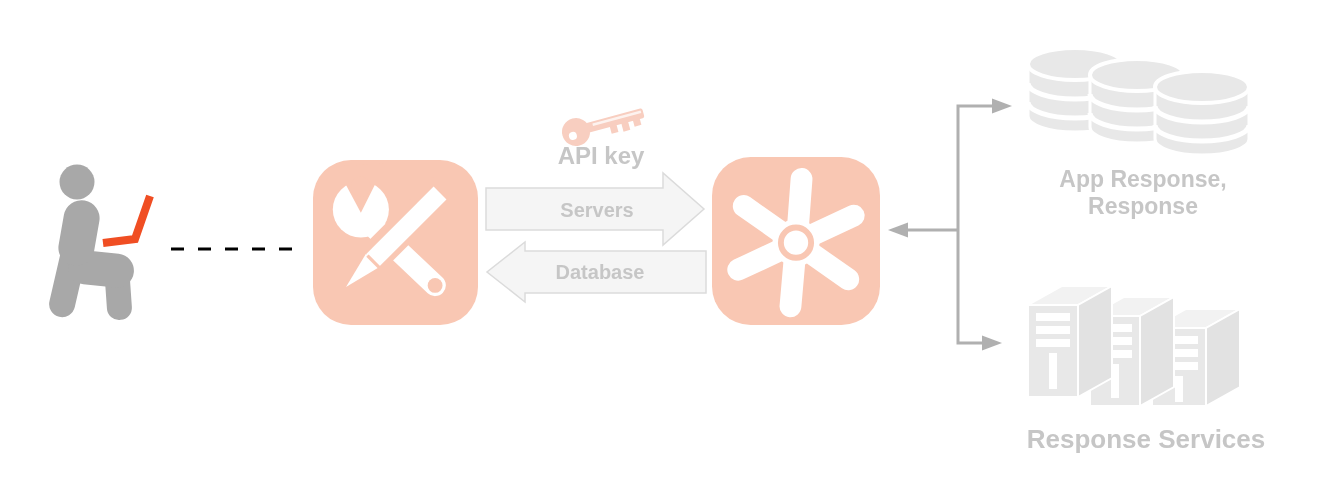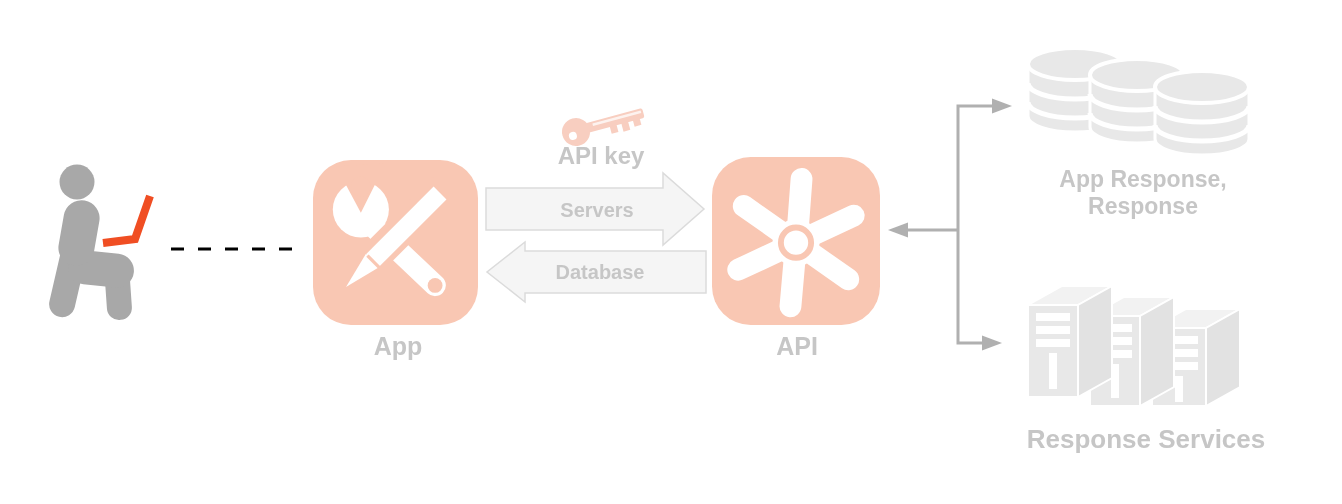--- a/index.html
+++ b/index.html
@@ -66,21 +66,20 @@
       <line x1="36" y1="40" x2="74" y2="76" stroke="#fff" stroke-width="13" stroke-linecap="round"></line>
       <circle class="salmon-fill" cx="74" cy="76" r="4.5"></circle>
     </g>
     <g>
       <line class="salmon-stroke" x1="79" y1="17" x2="27" y2="69" stroke="var(--salmon)" stroke-width="19"></line>
       <line x1="77" y1="20" x2="36" y2="61" stroke="#fff" stroke-width="11"></line>
       <polygon class="white-fill" points="32,57 40,65 20,77"></polygon>
       <line x1="33" y1="58" x2="41" y2="66" stroke="var(--salmon)" stroke-width="2"></line>
     </g>
   </svg>
-  <div class="abs lbl lbl-muted" style="left:348px;top:332px;width:100px;font-size:25px">App</div>
 
   <svg class="abs" style="left:552px;top:100px" width="100" height="52" viewBox="0 0 100 52">
     <g transform="rotate(-15 24 32)">
       <rect class="key-fill" x="30" y="26" width="64" height="10" rx="2"></rect>
       <rect class="key-fill" x="58" y="35" width="7" height="8"></rect>
       <rect class="key-fill" x="70" y="35" width="7" height="9"></rect>
       <rect class="key-fill" x="82" y="35" width="7" height="7"></rect>
       <rect x="42" y="28" width="50" height="2.5" fill="#fff" opacity="0.75"></rect>
       <circle class="key-fill" cx="24" cy="32" r="14"></circle>
       <circle class="white-fill" cx="20" cy="35" r="4"></circle>
@@ -104,21 +103,20 @@
       <line x1="0.5" y1="-0.6" x2="3.3" y2="-37.9"></line>
       <line x1="5.4" y1="-2.5" x2="34.4" y2="-16.1"></line>
       <line x1="4.9" y1="3.4" x2="31.1" y2="21.8"></line>
       <line x1="-0.5" y1="6" x2="-3.3" y2="37.9"></line>
       <line x1="-5.4" y1="2.5" x2="-34.4" y2="16.1"></line>
       <line x1="-4.9" y1="-3.4" x2="-31.1" y2="-21.8"></line>
     </g>
     <circle class="white-fill" cx="50" cy="51" r="14"></circle>
     <circle cx="50" cy="51" r="9" fill="#fff" stroke="var(--salmon)" stroke-width="3.5"></circle>
   </svg>
-  <div class="abs lbl lbl-muted" style="left:747px;top:332px;width:100px;font-size:25px">API</div>
 
   <svg class="abs" style="left:880px;top:95px" width="140" height="260" viewBox="0 0 140 260">
     <path class="conn-stroke" d="M 112 11 H 78 V 248 H 102" fill="none" stroke-width="3"></path>
     <path class="conn-stroke" d="M 78 135 H 28" fill="none" stroke-width="3"></path>
     <polygon class="conn-fill" points="112,3.5 132,11 112,18.5"></polygon>
     <polygon class="conn-fill" points="28,127.5 8,135 28,142.5"></polygon>
     <polygon class="conn-fill" points="102,240.5 122,248 102,255.5"></polygon>
   </svg>
 
   <svg class="abs" style="left:1025px;top:44px" width="235" height="120" viewBox="0 0 235 120">

